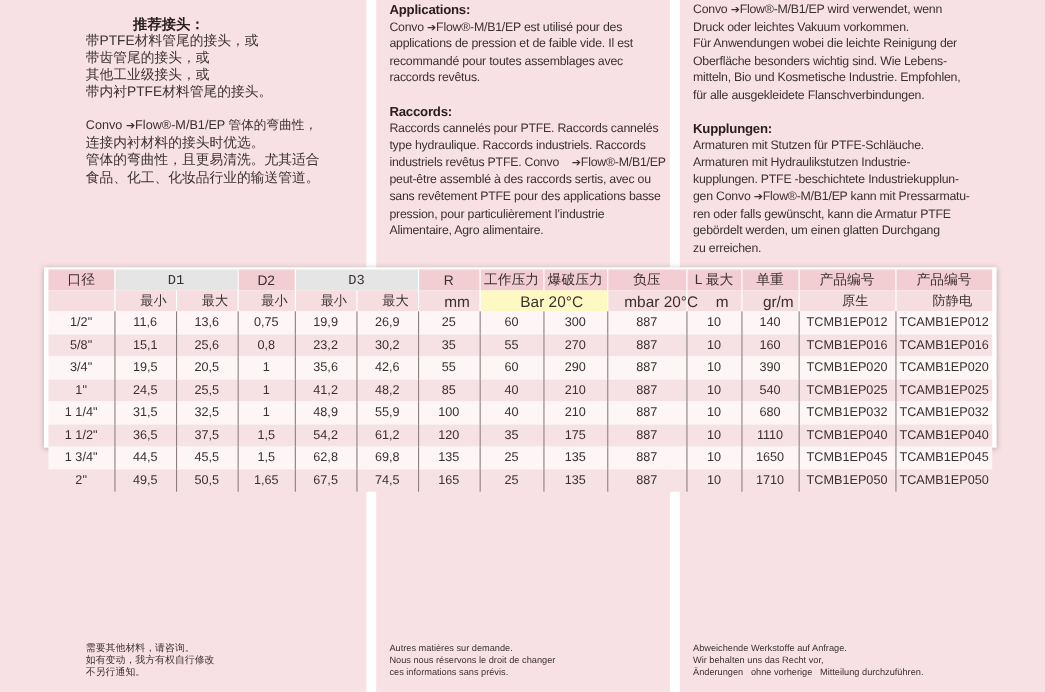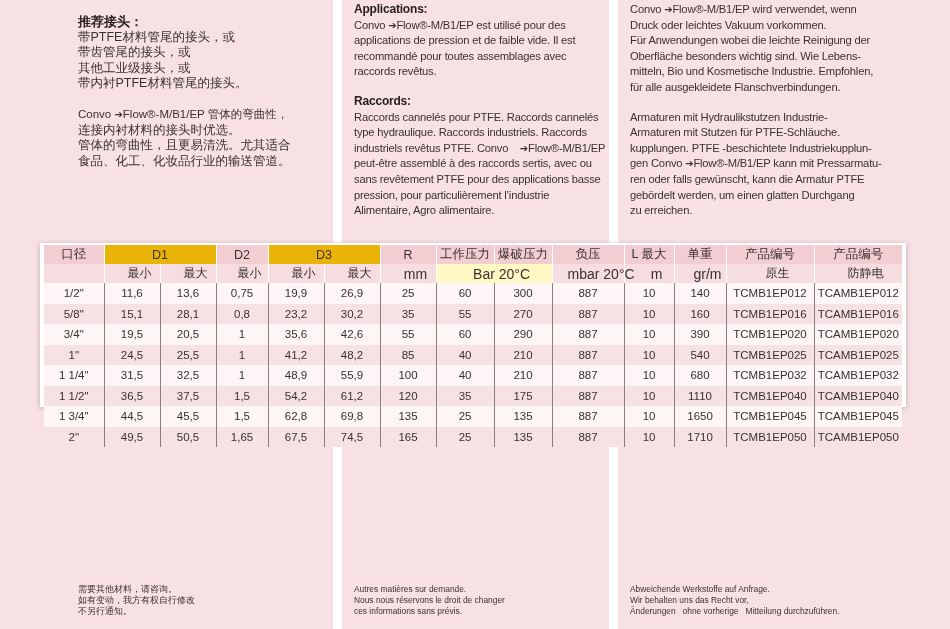--- a/index.html
+++ b/index.html
@@ -10,42 +10,42 @@
   .panel.p1 { left: 0; width: 333px; }
   .panel.p2 { left: 342px; width: 267px; }
   .panel.p3 { left: 618px; width: 332px; }
 
   .text-block { position: absolute; font-size: 11.2px; line-height: 15.6px; color: #3a3030; letter-spacing: -0.2px; }
   .text-block .line { display: block; white-space: nowrap; }
   .text-block .heading { display: block; font-weight: bold; font-size: 12px; color: #2a2020; }
   .text-block .gap { display: block; height: 15px; }
 
   .cn-block { left: 78px; top: 14px; font-size: 12.5px; line-height: 15.6px; letter-spacing: 0; }
-  .cn-block .heading { font-size: 13px; }
+  .cn-block .heading { font-size: 13px; margin-left: 43px; }
   .cn-block .sub { font-size: 11.5px; }
 
   .fr-block { left: 354px; top: 2px; }
   .de-block { left: 630px; top: 2px; }
 
   .arrow { font-size: 10px; color: #3a3030; }
 
   .footnote { position: absolute; top: 584px; font-size: 8.4px; line-height: 11px; color: #3a3030; }
   .footnote .line { display: block; white-space: nowrap; }
   .fn1 { left: 78px; font-size: 9px; }
   .fn2 { left: 354px; }
   .fn3 { left: 630px; }
 
   
   .table-wrap { position: absolute; left: 40px; top: 243px; width: 866px; height: 164px; background: #ffffff; box-shadow: 0 1px 5px rgba(0,0,0,0.25); padding: 2px 4px 4px 4px; }
   table { border-collapse: collapse; width: 100%; table-layout: fixed; font-size: 11.5px; color: #3a3030; }
   th, td { text-align: center; font-weight: normal; height: 20.5px; padding: 0; white-space: nowrap; }
   thead th { background: #f2cdd2; height: 19px; font-size: 12.5px; }
   thead tr.sub th { background: #f6dde0; font-size: 12px; padding-left: 15px; }
   thead tr.sub th.unit { font-size: 14px; }
-  thead th.top-sub { background: #eab308; }
+  thead th.top-sub { background: #e5e5e5; font-family: Liberation Mono, monospace; }
   tbody tr:nth-child(odd) td { background: #fdf5f6; }
   tbody tr:nth-child(even) td { background: #f6e2e4; }
   .vline { border-right: 1px solid #8d7f80; }
   thead .vline { border-right: 1px solid #ffffff; }
 </style>
 </head>
 <body>
 
 <div class="panel p1"></div>
 <div class="panel p2"></div>
@@ -82,22 +82,23 @@
 </div>
 
 <div class="text-block de-block">
   <span class="line"><span>Convo </span><span class="arrow">➔</span><span>Flow®-M/B1/EP wird verwendet, wenn</span></span>
   <span class="line">Druck oder leichtes Vakuum vorkommen.</span>
   <span class="line">Für Anwendungen wobei die leichte Reinigung der</span>
   <span class="line">Oberfläche besonders wichtig sind. Wie Lebens-</span>
   <span class="line">mitteln, Bio und Kosmetische Industrie. Empfohlen,</span>
   <span class="line">für alle ausgekleidete Flanschverbindungen.</span>
   <span class="gap" style="height:14px"></span>
+  <span class="heading">Kupplungen:</span>
+  <span class="line">Armaturen mit Stutzen für PTFE-Schläuche.</span>
   <span class="line">Armaturen mit Hydraulikstutzen Industrie-</span>
-  <span class="line">Armaturen mit Stutzen für PTFE-Schläuche.</span>
   <span class="line">kupplungen. PTFE -beschichtete Industriekupplun-</span>
   <span class="line"><span>gen Convo </span><span class="arrow">➔</span><span>Flow®-M/B1/EP kann mit Pressarmatu-</span></span>
   <span class="line">ren oder falls gewünscht, kann die Armatur PTFE</span>
   <span class="line">gebördelt werden, um einen glatten Durchgang</span>
   <span class="line">zu erreichen.</span>
 </div>
 
 <div class="table-wrap">
   <table>
     <colgroup>
@@ -160,21 +161,21 @@
           <td class="vline">300</td>
           <td class="vline">887</td>
           <td class="vline">10</td>
           <td class="vline">140</td>
           <td class="vline">TCMB1EP012</td>
           <td>TCAMB1EP012</td>
         </tr>
         <tr>
           <td class="vline">5/8"</td>
           <td class="vline">15,1</td>
-          <td class="vline">28,1</td>
+          <td class="vline">25,6</td>
           <td class="vline">0,8</td>
           <td class="vline">23,2</td>
           <td class="vline">30,2</td>
           <td class="vline">35</td>
           <td class="vline">55</td>
           <td class="vline">270</td>
           <td class="vline">887</td>
           <td class="vline">10</td>
           <td class="vline">160</td>
           <td class="vline">TCMB1EP016</td>

